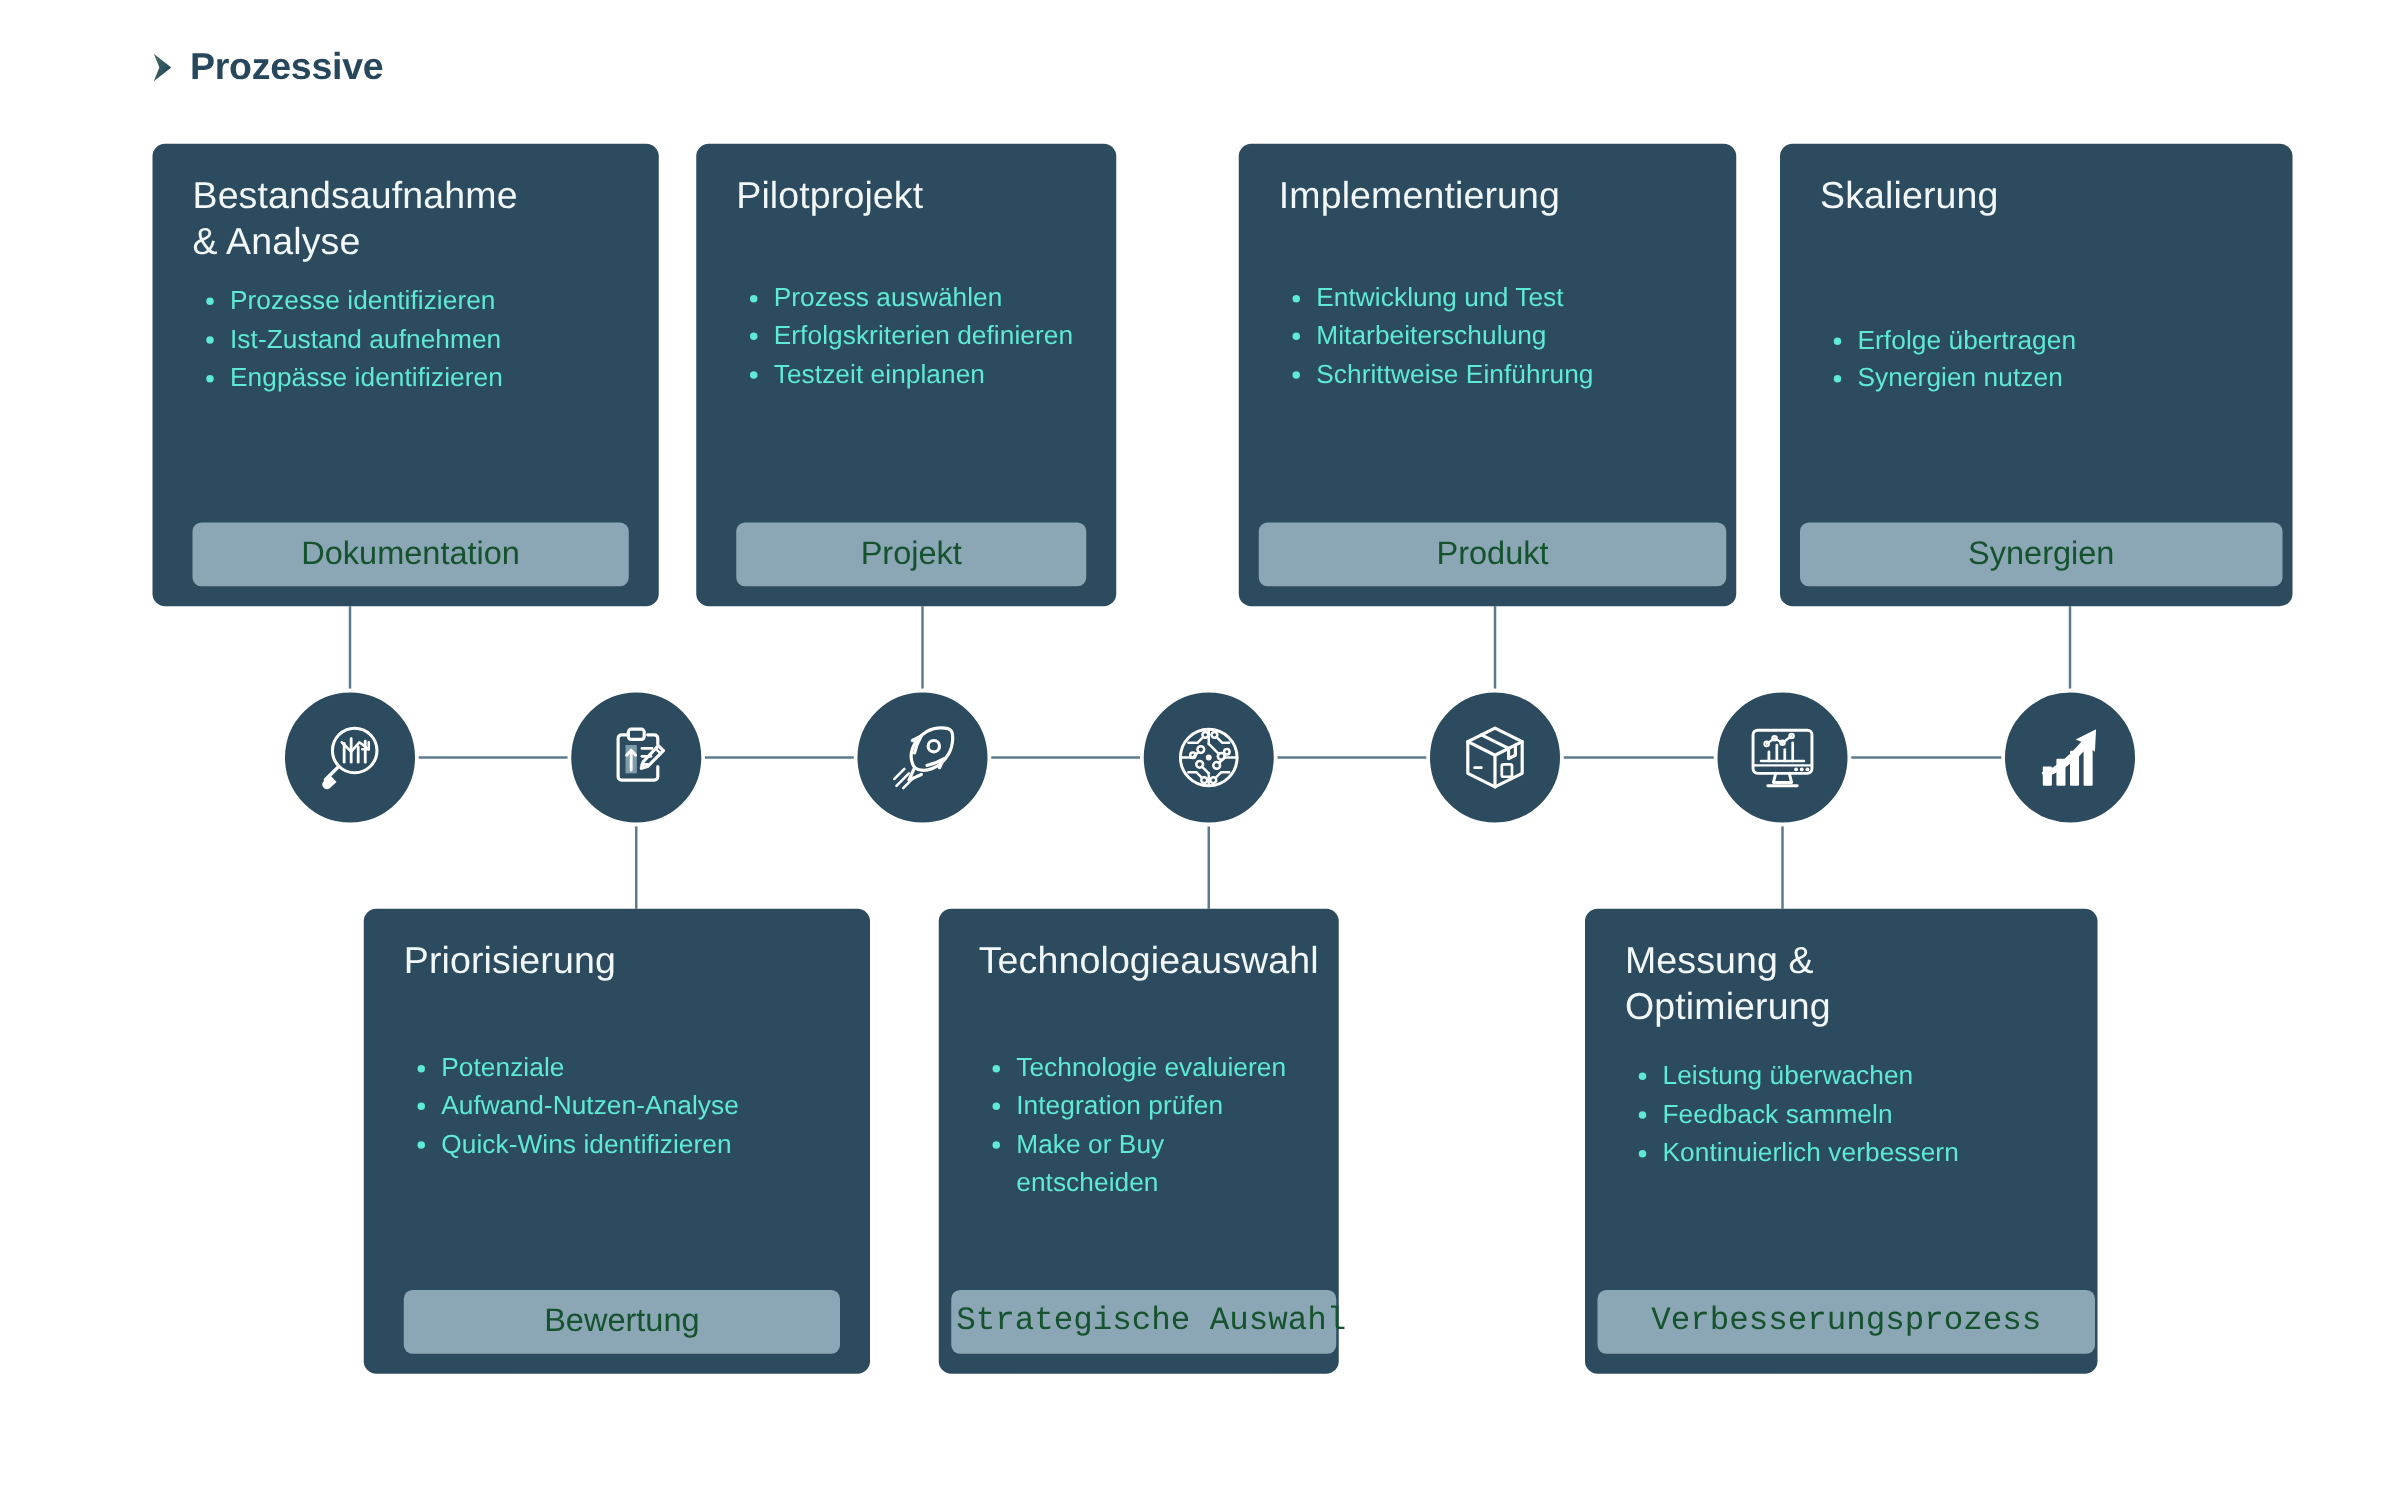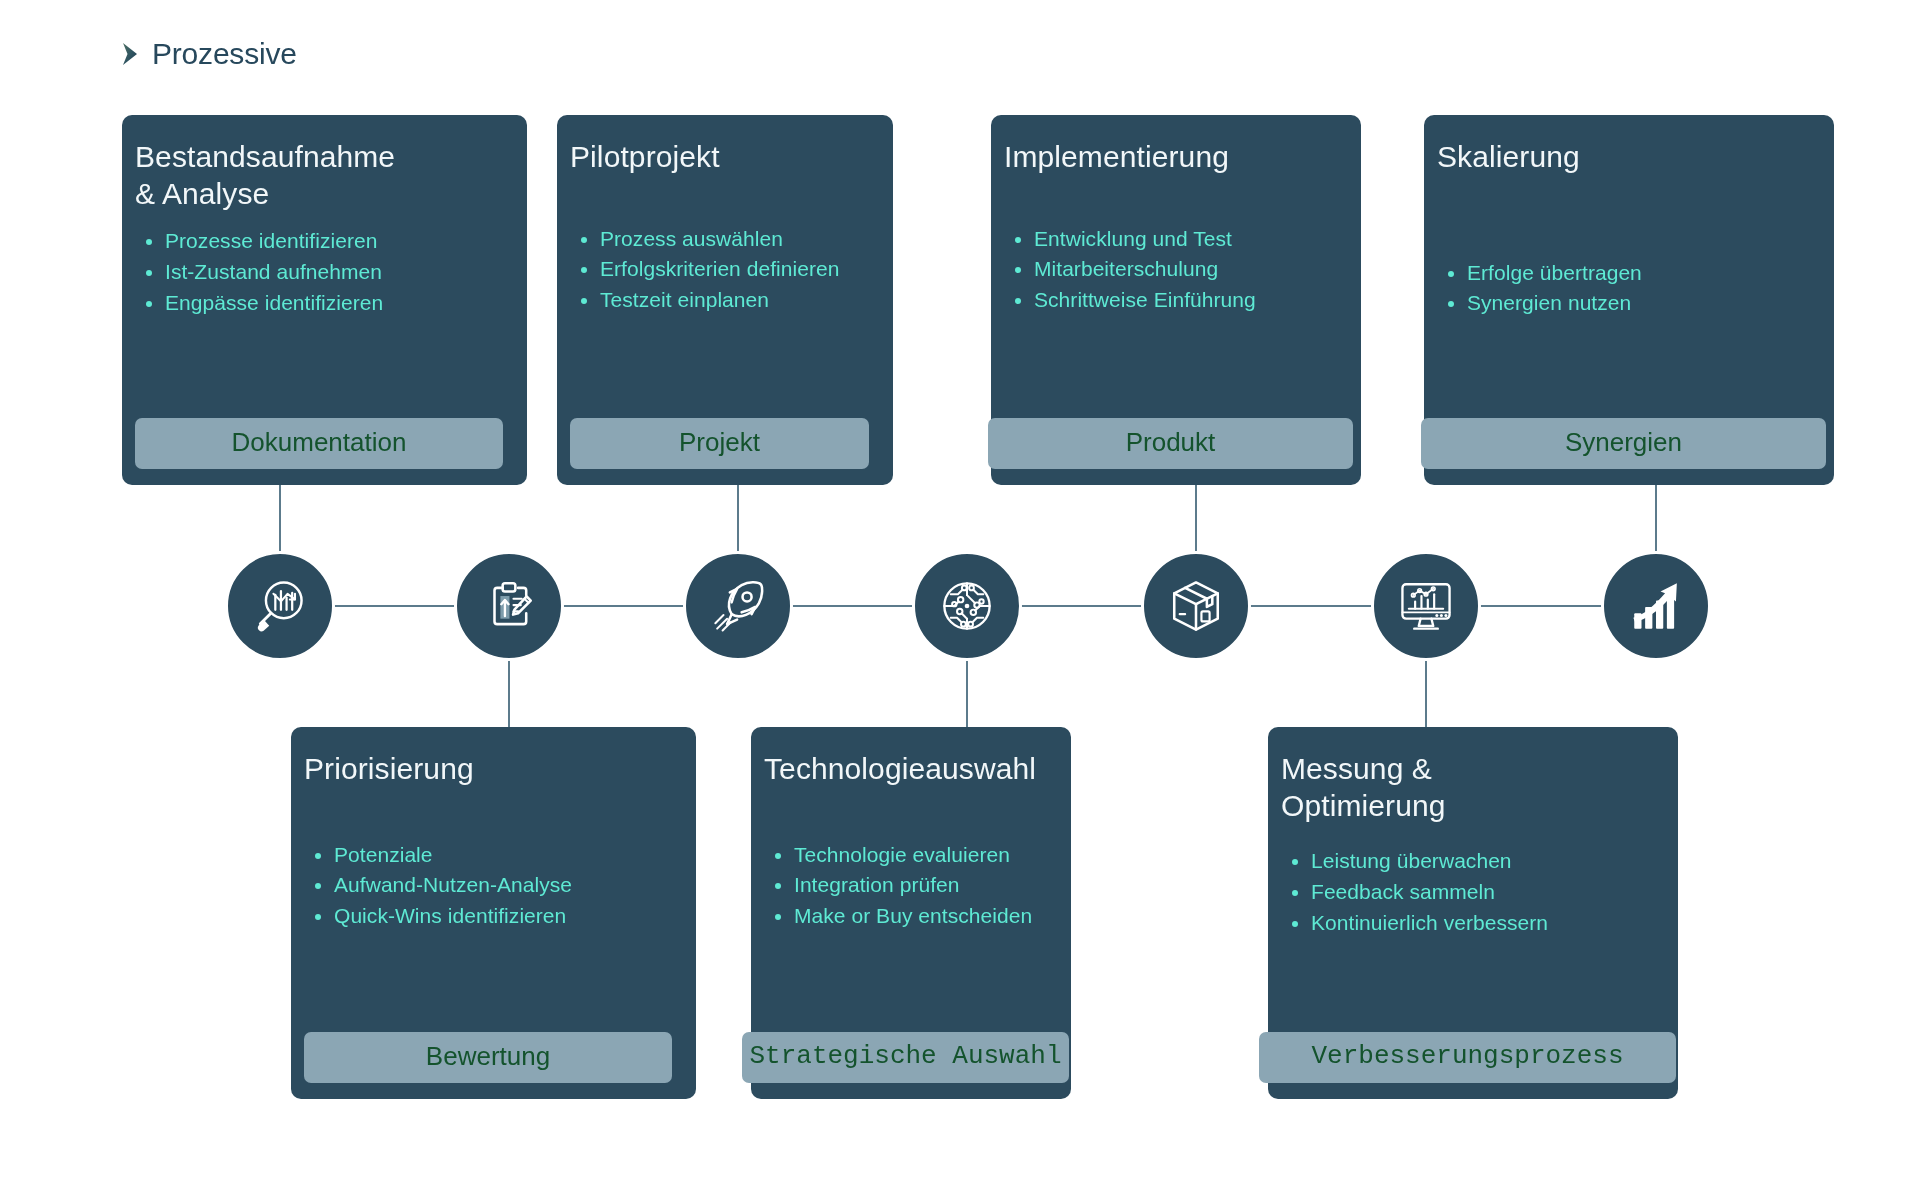--- a/index.html
+++ b/index.html
@@ -30,41 +30,41 @@
     align-items: center;
     gap: 2px;
   }
   #logo .mark {
     width: 34px;
     height: 34px;
     display: block;
   }
   #logo .wordmark {
     font-size: 30px;
-    font-weight: 400;
+    font-weight: 700;
     letter-spacing: -0.2px;
     color: #27485c;
     line-height: 1;
   }
 
   
   #wires {
     position: absolute;
     left: 0; top: 0;
     width: 1920px; height: 1200px;
     pointer-events: none;
   }
 
   
   .card {
     position: absolute;
     box-sizing: border-box;
     background: #2c4b5e;
     border-radius: 10px;
-    padding: 24px 24px 0 13px;
+    padding: 24px 24px 0 32px;
     display: flex;
     flex-direction: column;
   }
   .card .title {
     color: #f2f7f9;
     font-size: 30px;
     font-weight: 400;
     line-height: 1.22;
     letter-spacing: 0.1px;
     white-space: pre-line;
@@ -105,21 +105,21 @@
     margin-right: -22px;
     font-family: Liberation Mono, monospace;
   }
 
   
   .card.top { top: 115px; height: 370px; }
   .card.top .bullets { justify-content: flex-start; padding-top: 10px; }
 
   #card-top-0 { left: 122px;  width: 405px; }
   #card-top-1 { left: 557px;  width: 336px; }
-  #card-top-2 { left: 991px;  width: 370px; }
+  #card-top-2 { left: 991px;  width: 398px; }
   #card-top-3 { left: 1424px; width: 410px; }
 
   #card-top-0 .bullets { padding-top: 14px; }
   #card-top-1 .bullets, #card-top-2 .bullets { padding-top: 48px; }
   #card-top-3 .bullets { padding-top: 82px; }
 
   
   .card.bottom { top: 727px; height: 372px; }
   .card.bottom .bullets { justify-content: flex-start; }
 

